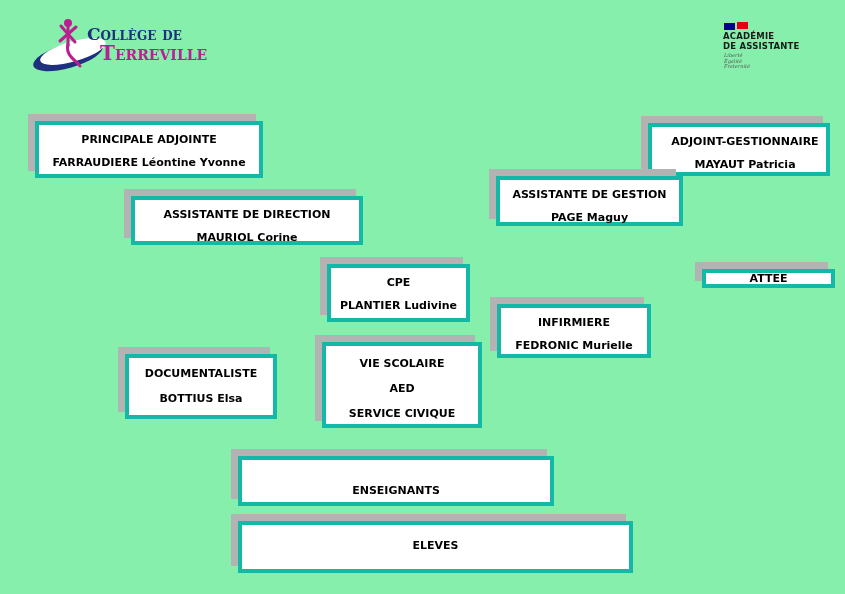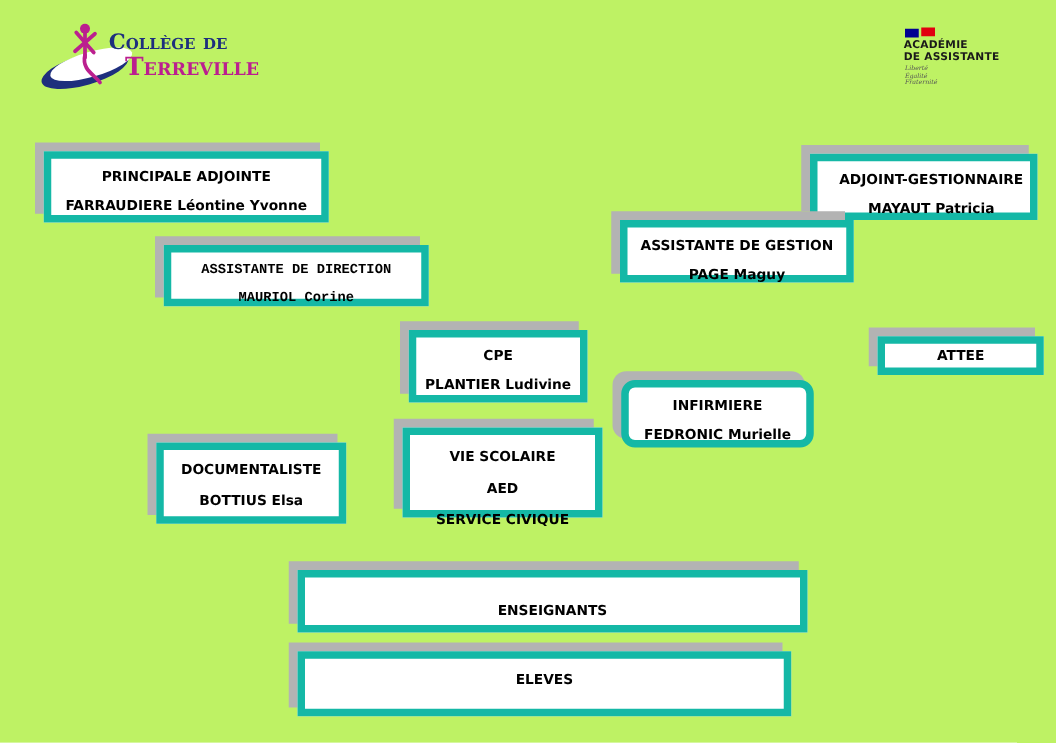--- a/index.html
+++ b/index.html
@@ -3,52 +3,52 @@
 <meta charset="utf-8">
 <style>
   * { margin: 0; padding: 0; box-sizing: border-box; }
   html, body { background: #ffffff; }
   body {
     width: 845px; height: 594px;
     position: relative;
     font-family: "DejaVu Sans", "Liberation Sans", sans-serif;
     overflow: hidden;
   }
-  .page { position: absolute; inset: 0; background: #bef264; }
+  .page { position: absolute; inset: 0; background: #86efac; }
 
   
   .box {
     position: absolute;
     background: #ffffff;
-    border: 6px solid #14b8a6;
+    border: 4px solid #14b8a6;
     box-shadow: -7px -7px 0 0 #b3b3b3;
     display: flex;
     flex-direction: column;
     align-items: center;
     text-align: center;
     font-weight: bold;
     font-size: 11px;
     color: #000000;
   }
   .box .line { line-height: 23px; white-space: nowrap; }
   .box.pad-top { padding-top: 3px; }
 
   .b-principale-adjointe { left: 35px;  top: 121px; width: 228px; height: 57px; }
   .b-principale          { left: 331px; top: 120px; width: 220px; height: 58px; }
   .b-adjoint-gest        { left: 648px; top: 123px; width: 182px; height: 53px; padding-left: 12px; }
-  .b-assist-dir          { left: 131px; top: 196px; width: 212px; height: 49px; font-family: Liberation Mono, monospace; }
+  .b-assist-dir          { left: 131px; top: 196px; width: 232px; height: 49px; }
   .b-assist-gest         { left: 496px; top: 176px; width: 187px; height: 50px; }
   .b-cpe                 { left: 327px; top: 264px; width: 143px; height: 58px; }
-  .b-attee               { left: 702px; top: 269px; width: 133px; height: 31px; justify-content: center; }
-  .b-infirmiere          { left: 497px; top: 304px; width: 154px; height: 54px; border-radius: 11px; }
+  .b-attee               { left: 702px; top: 269px; width: 133px; height: 19px; justify-content: center; }
+  .b-infirmiere          { left: 497px; top: 304px; width: 154px; height: 54px; }
   .b-documentaliste      { left: 125px; top: 354px; width: 152px; height: 65px; }
   .b-documentaliste .line { line-height: 25px; }
-  .b-vie-scolaire        { left: 322px; top: 342px; width: 160px; height: 72px; padding-top: 5px; }
+  .b-vie-scolaire        { left: 322px; top: 342px; width: 160px; height: 86px; padding-top: 5px; }
   .b-vie-scolaire .line  { line-height: 25px; }
-  .b-enseignants         { left: 238px; top: 456px; width: 408px; height: 50px; justify-content: flex-end; padding-bottom: 4px; }
+  .b-enseignants         { left: 238px; top: 456px; width: 316px; height: 50px; justify-content: flex-end; padding-bottom: 4px; }
   .b-eleves              { left: 238px; top: 521px; width: 395px; height: 52px; justify-content: flex-end; padding-bottom: 16px; }
   .b-enseignants .line, .b-eleves .line, .b-attee .line { line-height: 14px; }
 
   
   .college-logo { position: absolute; left: 30px; top: 14px; width: 210px; height: 62px; }
   .college-logo svg { position: absolute; left: 0; top: 0; }
   .college-line1 {
     position: absolute; left: 57px; top: 12px;
     font-family: "DejaVu Serif", "Liberation Serif", serif;
     font-variant: small-caps; font-weight: bold;

